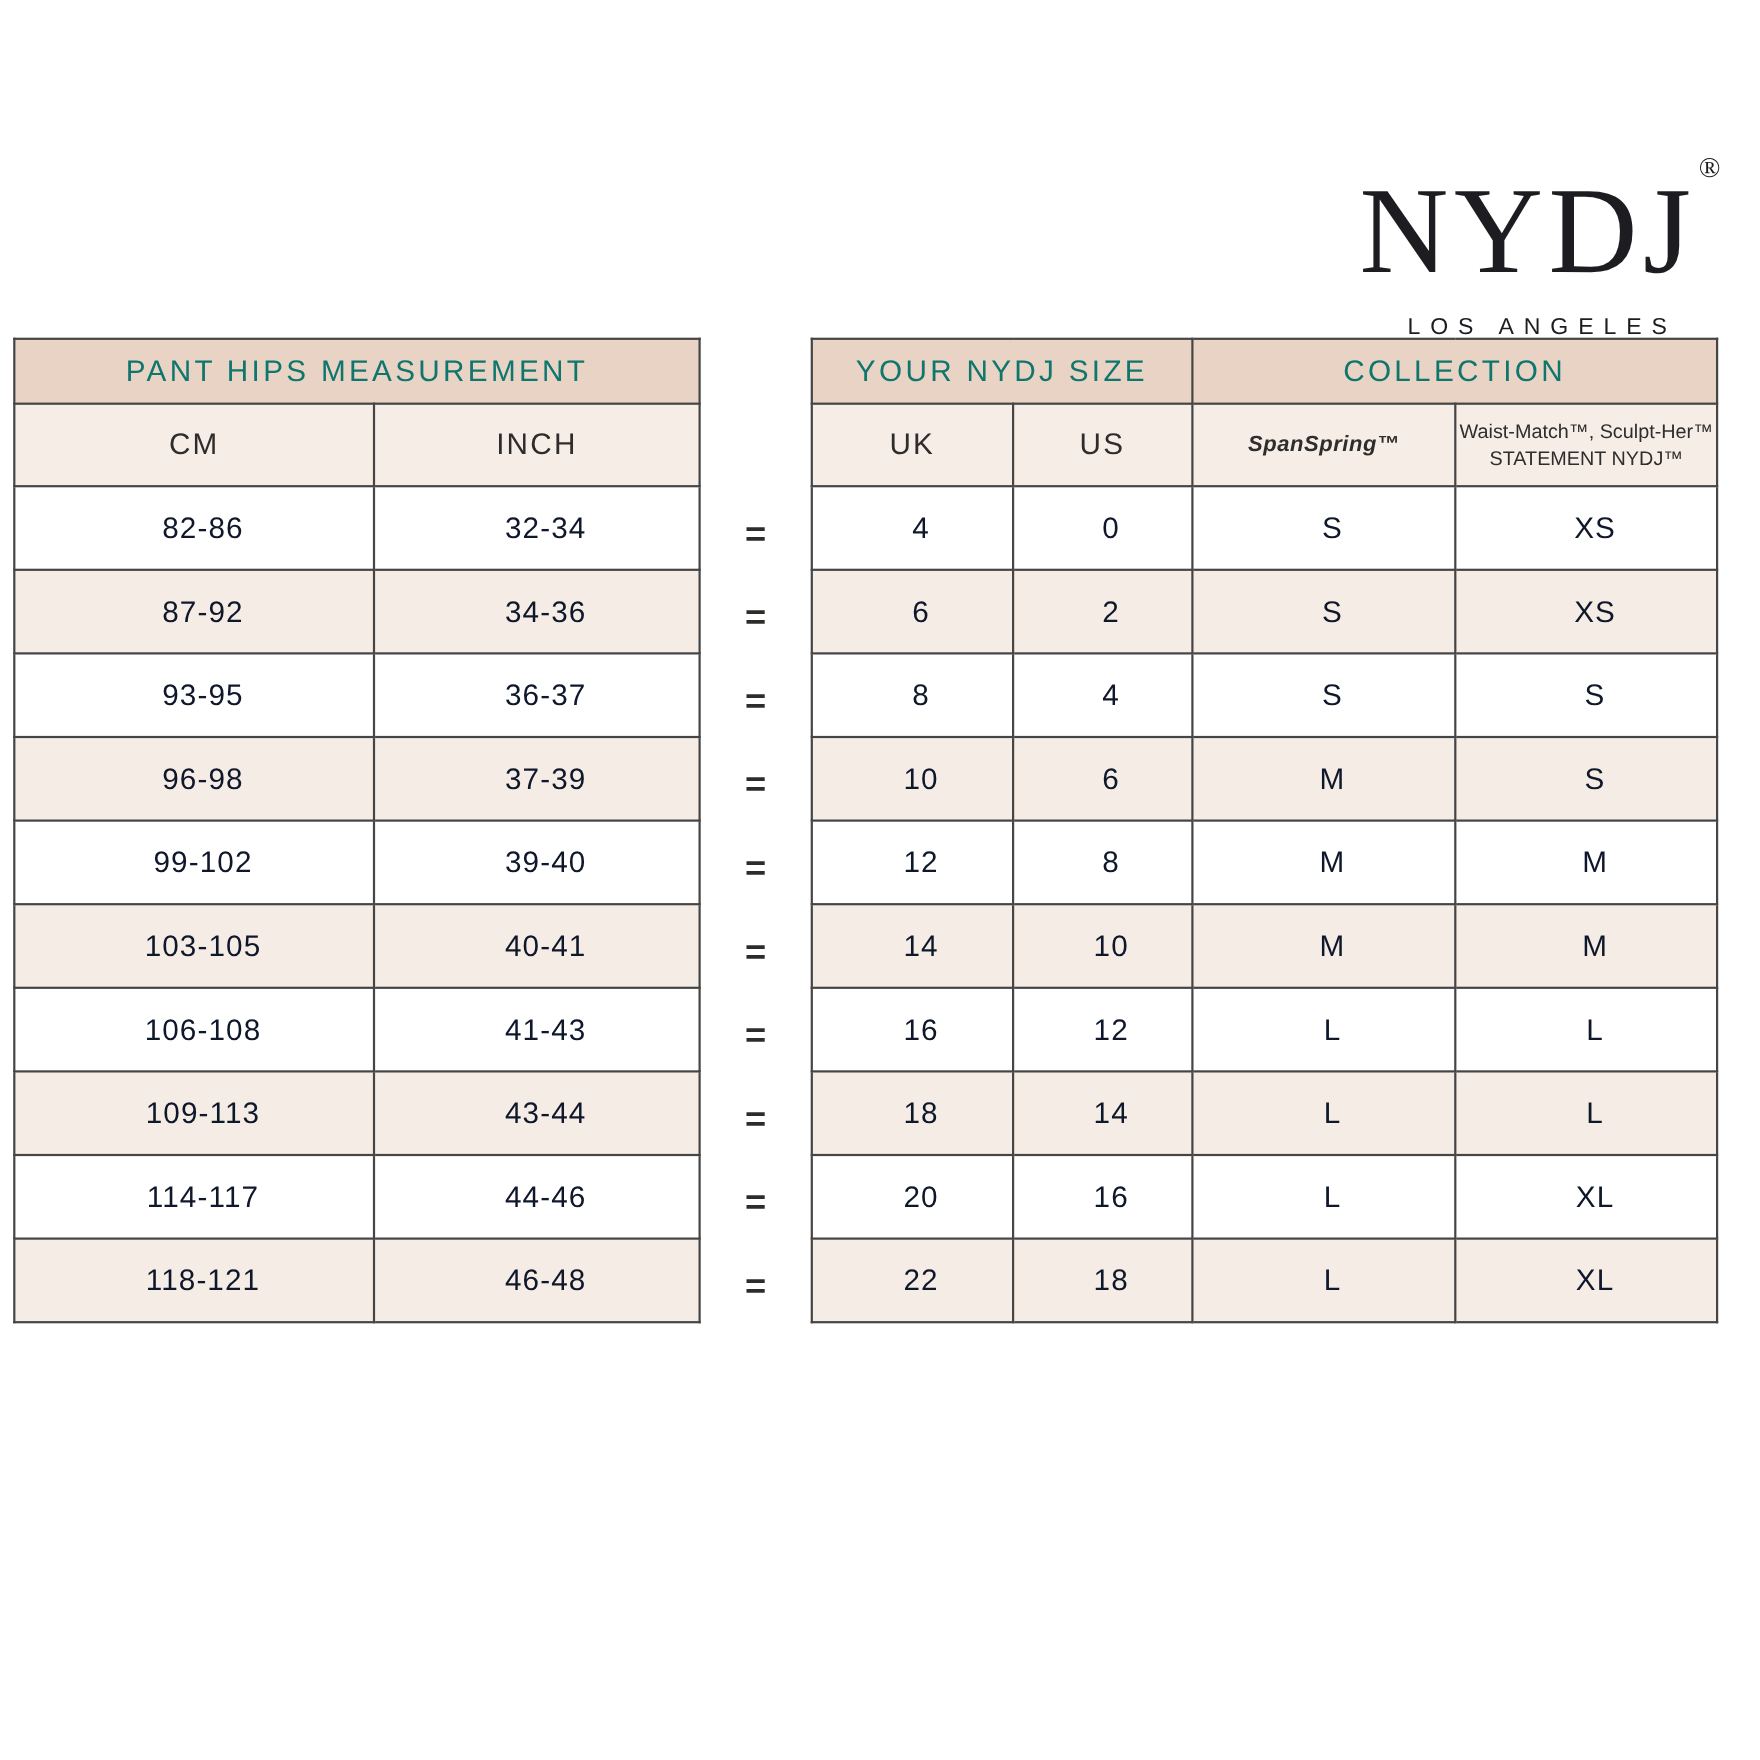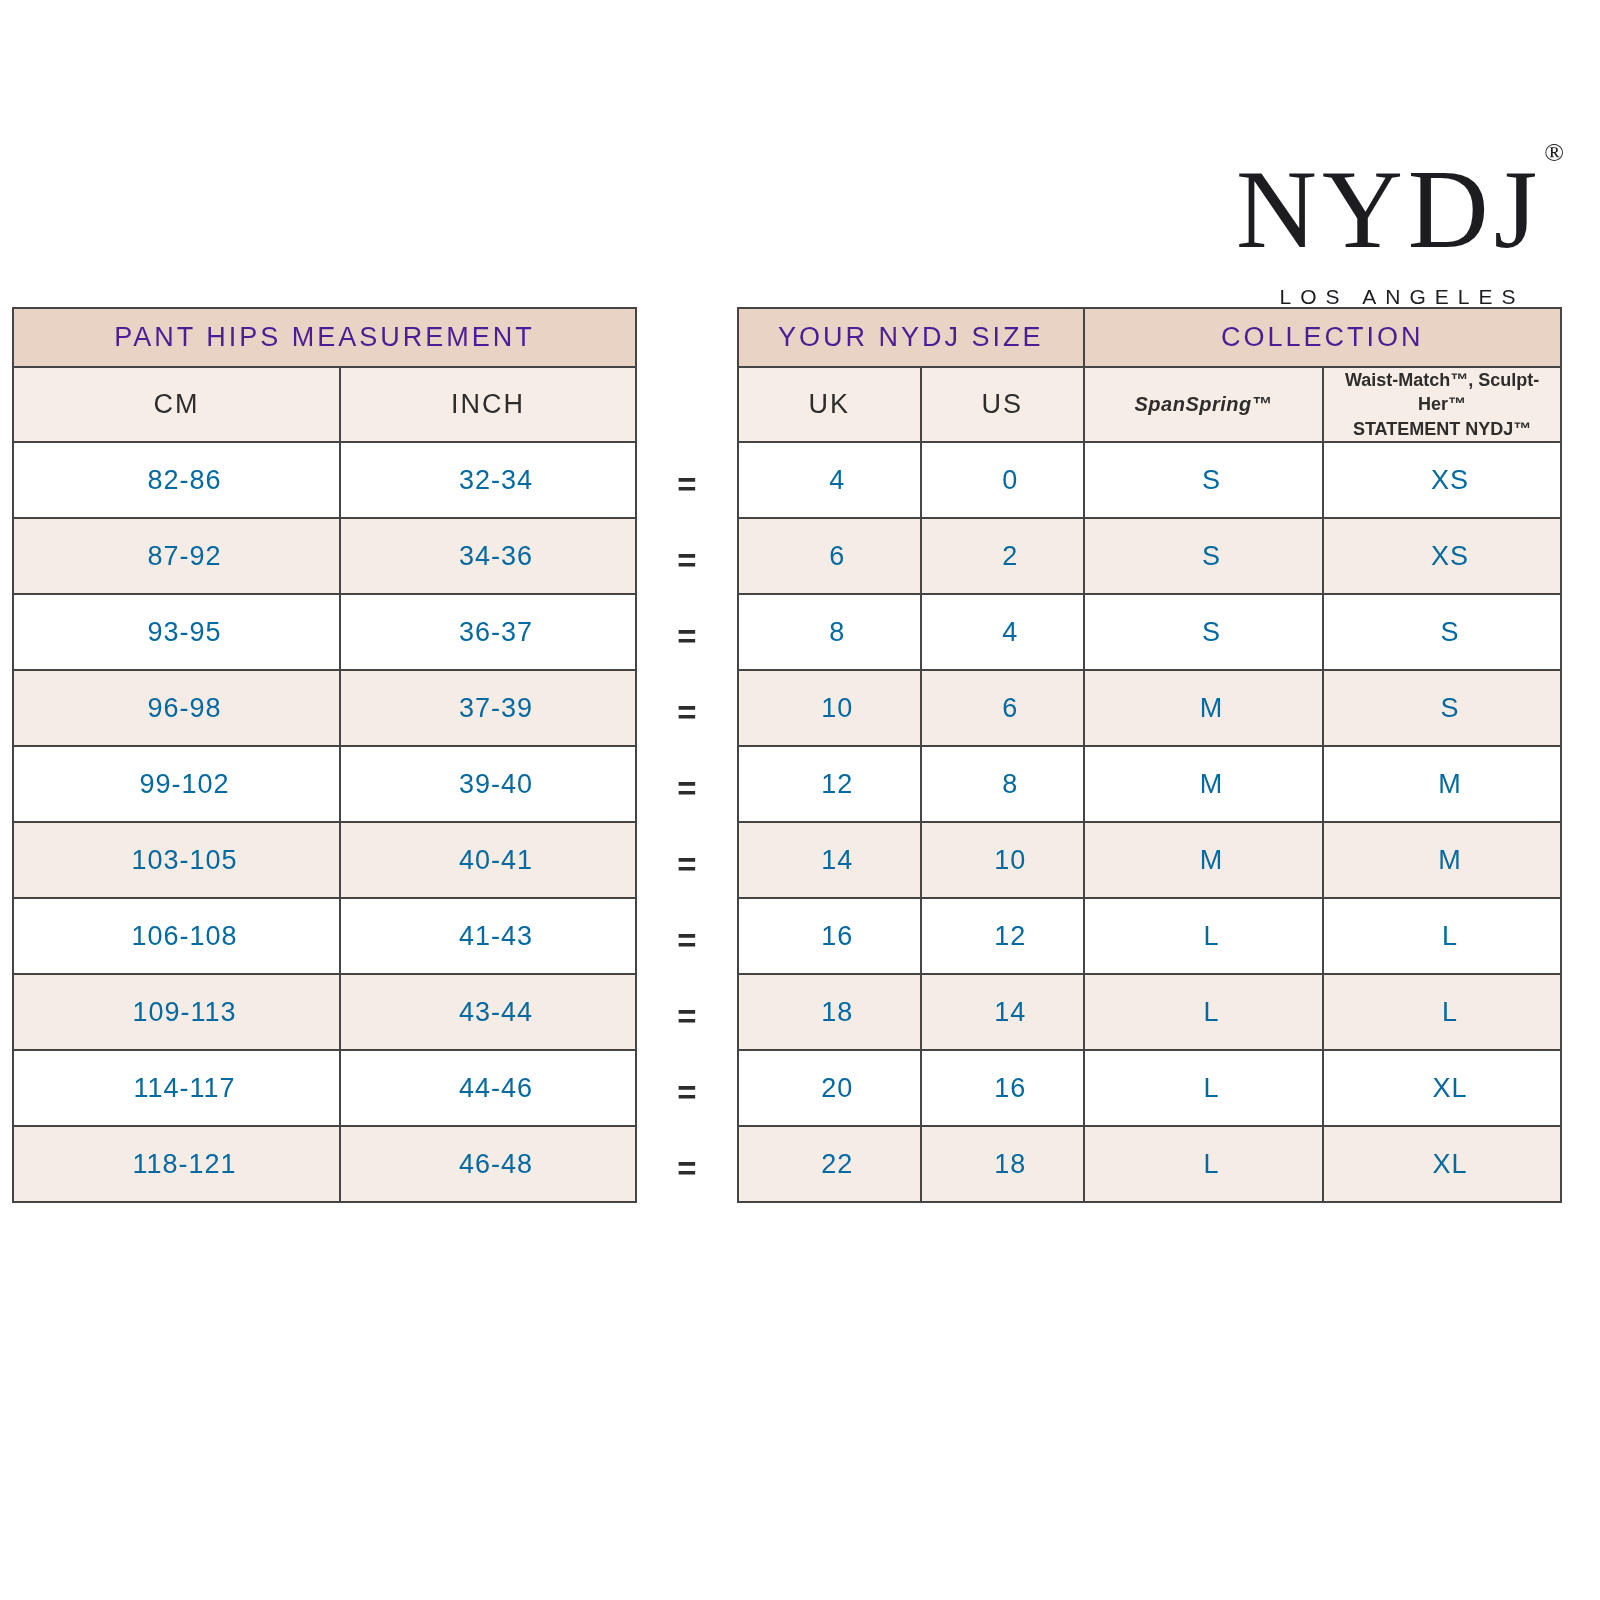--- a/index.html
+++ b/index.html
@@ -15,25 +15,25 @@
 
   
   .chart-area{position:absolute;left:12px;top:307px;display:flex;align-items:flex-start;}
   table{border-collapse:collapse;table-layout:fixed;}
   table,th,td{border:2px solid #454545;}
   th,td{text-align:center;vertical-align:middle;padding:0;font-weight:400;}
 
   .left-table{width:625px;}
   .right-table{width:825px;}
 
-  .group-head{height:57px;background:#e8d3c4;font-size:27px;letter-spacing:3px;color:#4c1d95;}
+  .group-head{height:57px;background:#e8d3c4;font-size:27px;letter-spacing:3px;color:#0f766e;}
   .col-head{height:73px;background:#f6ede7;font-size:27px;letter-spacing:2px;color:#2e2d2b;}
   .col-head.small{font-size:20px;letter-spacing:0.5px;font-weight:700;font-style:italic;}
-  .col-head.tiny{font-size:18px;letter-spacing:0;font-weight:700;line-height:1.35;}
-  td{height:74px;font-size:27px;letter-spacing:1px;background:#ffffff;color:#0369a1;padding-left:16px;}
+  .col-head.tiny{font-size:18px;letter-spacing:0;font-weight:400;line-height:1.35;}
+  td{height:74px;font-size:27px;letter-spacing:1px;background:#ffffff;color:#0f172a;padding-left:16px;}
   tr.alt td{background:#f5ece6;}
 
   
   .equals-col{width:100px;display:flex;flex-direction:column;padding-top:140px;}
   .equals-cell{height:76px;display:flex;align-items:center;justify-content:center;
                font-size:33px;font-weight:700;color:#2e2c2a;}
 </style>
 </head>
 <body>
 

